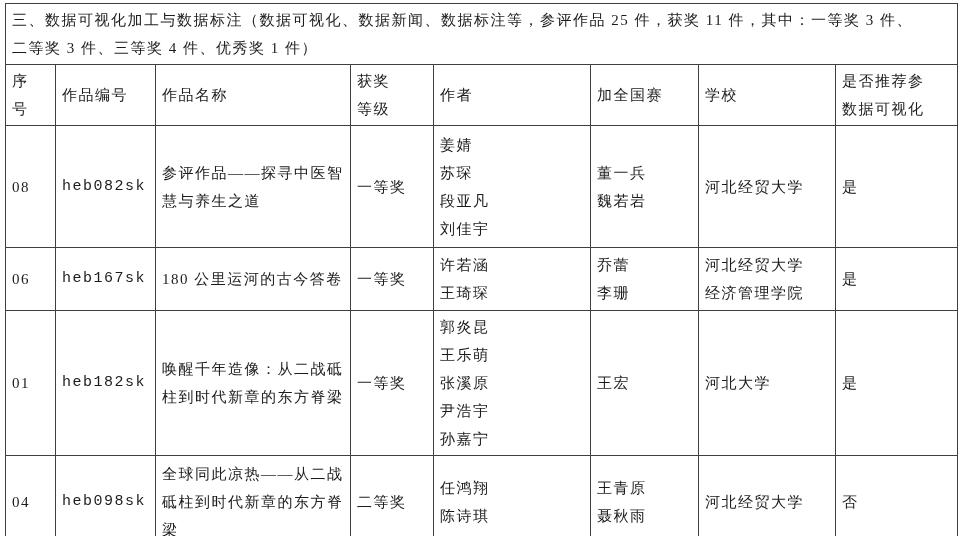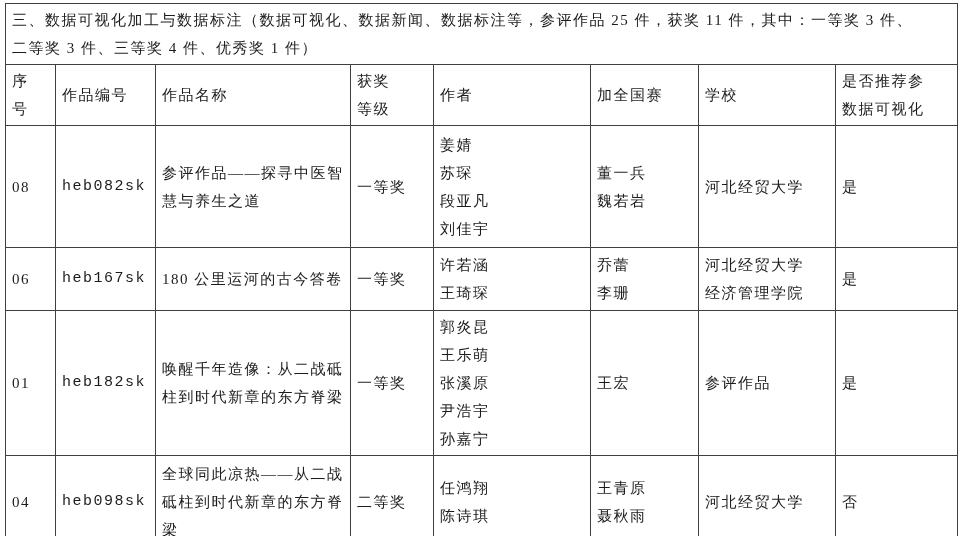--- a/index.html
+++ b/index.html
@@ -120,21 +120,21 @@
       <td class="cell-no">01</td>
       <td class="cell-code">heb182sk</td>
       <td>唤醒千年造像：从二战砥柱到时代新章的东方脊梁</td>
       <td>一等奖</td>
       <td>郭炎昆
 王乐萌
 张溪原
 尹浩宇
 孙嘉宁</td>
       <td>王宏</td>
-      <td>参评作品</td>
+      <td>河北大学</td>
       <td>是</td>
     </tr>
 
     <tr class="row-4">
       <td class="cell-no">04</td>
       <td class="cell-code">heb098sk</td>
       <td>全球同此凉热——从二战砥柱到时代新章的东方脊梁</td>
       <td>二等奖</td>
       <td>任鸿翔
 陈诗琪</td>

